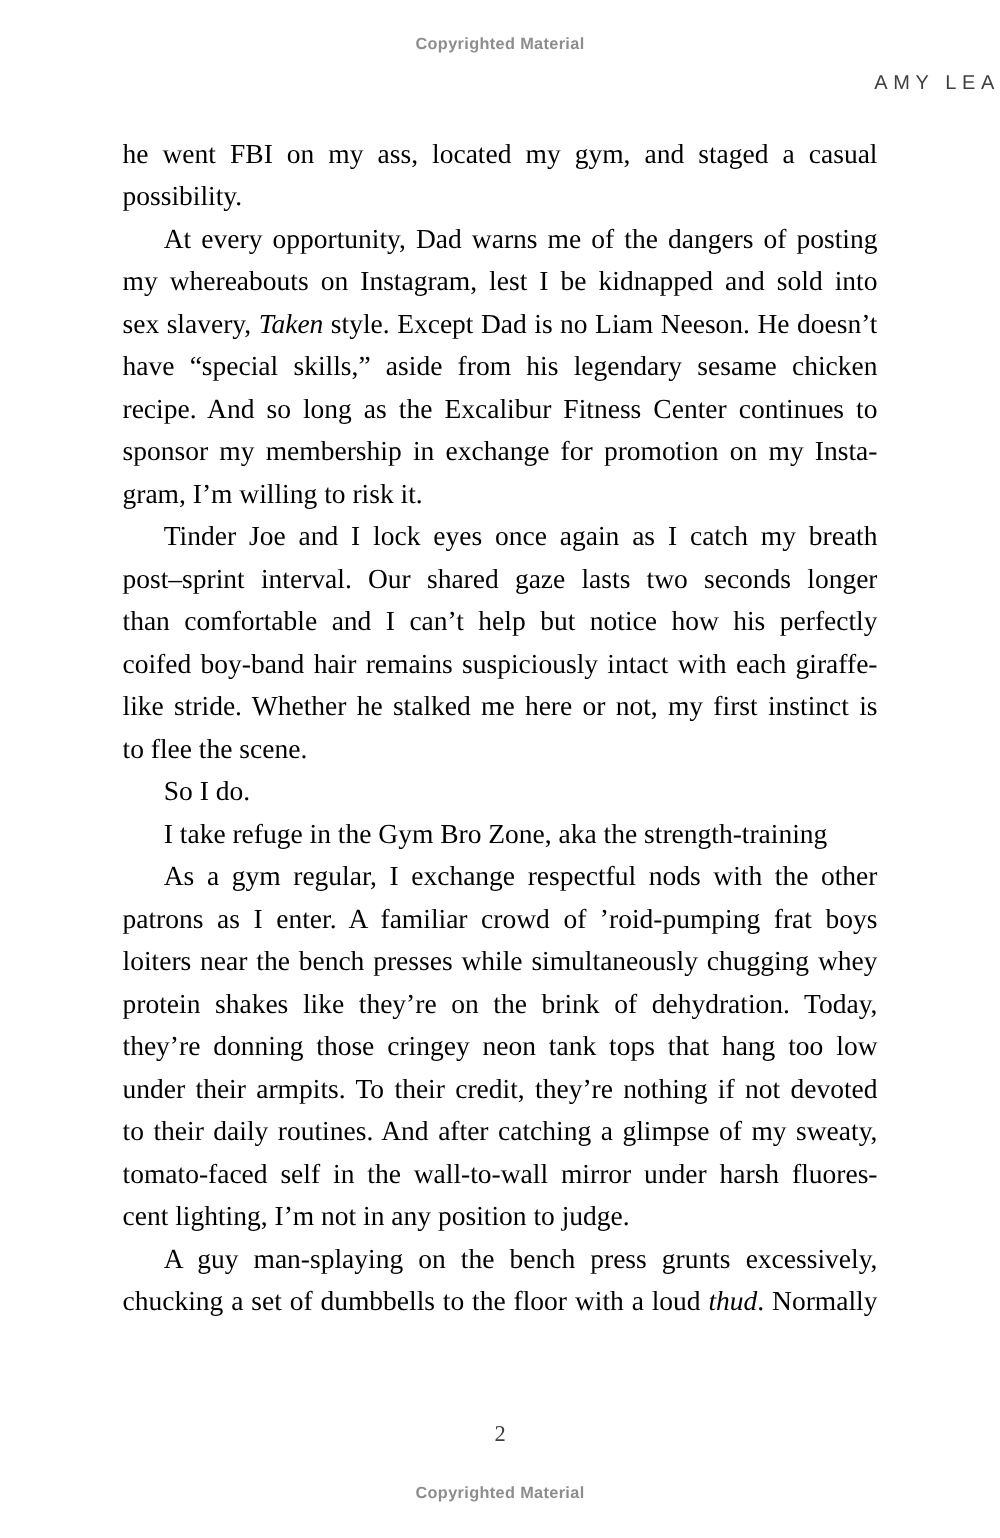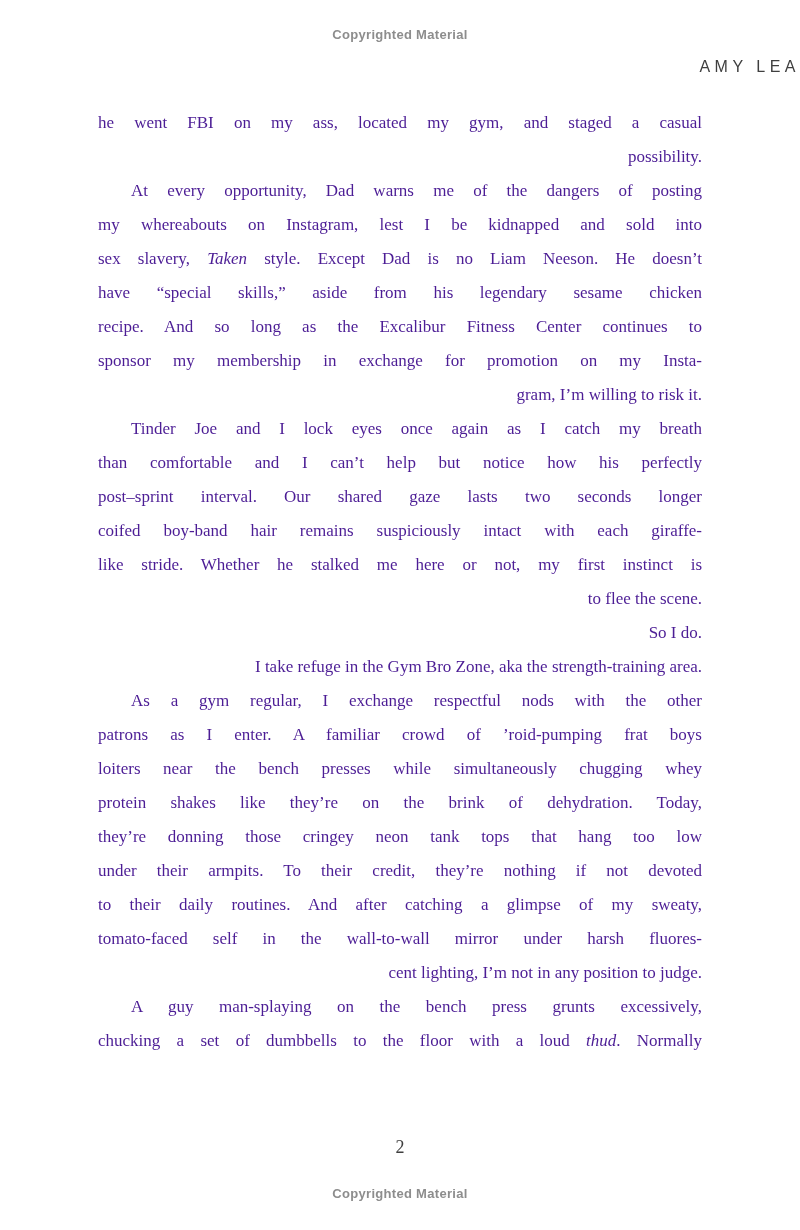--- a/index.html
+++ b/index.html
@@ -40,30 +40,30 @@
     font-size: 16px;
     letter-spacing: 4.5px;
     text-indent: 4.5px; 
     color: #3f3f3f;
   }
   .body-text {
     position: absolute;
     top: 106px;
     left: 98px;
     width: 604px;
-    font-size: 17px;
-    color: #4c1d95;
+    font-size: 22px;
+    color: #000000;
     font-family: Liberation Serif, serif;
   }
   .para { margin: 0; padding: 0; }
   .line {
     height: 34px;
     line-height: 34px;
     overflow: hidden;
-    text-align: right;
+    text-align: left;
   }
   .line.jl {
     text-align: justify;
     text-align-last: justify;
   }
   .line.ind { text-indent: 33px; }
   .page-number {
     position: absolute;
     top: 1137px;
     left: 0;
@@ -92,22 +92,22 @@
         <div class="line jl ind">At every opportunity, Dad warns me of the dangers of posting</div>
         <div class="line jl">my whereabouts on Instagram, lest I be kidnapped and sold into</div>
         <div class="line jl">sex slavery, <i>Taken</i> style. Except Dad is no Liam Neeson. He doesn’t</div>
         <div class="line jl">have “special skills,” aside from his legendary sesame chicken</div>
         <div class="line jl">recipe. And so long as the Excalibur Fitness Center continues to</div>
         <div class="line jl">sponsor my membership in exchange for promotion on my Insta-</div>
         <div class="line">gram, I’m willing to risk it.</div>
       </div>
       <div class="para">
         <div class="line jl ind">Tinder Joe and I lock eyes once again as I catch my breath</div>
+        <div class="line jl">post–sprint interval. Our shared gaze lasts two seconds longer</div>
         <div class="line jl">than comfortable and I can’t help but notice how his perfectly</div>
-        <div class="line jl">post–sprint interval. Our shared gaze lasts two seconds longer</div>
         <div class="line jl">coifed boy-band hair remains suspiciously intact with each giraffe-</div>
         <div class="line jl">like stride. Whether he stalked me here or not, my first instinct is</div>
         <div class="line">to flee the scene.</div>
       </div>
       <div class="para">
         <div class="line ind">So I do.</div>
       </div>
       <div class="para">
         <div class="line ind">I take refuge in the Gym Bro Zone, aka the strength-training area.</div>
       </div>

